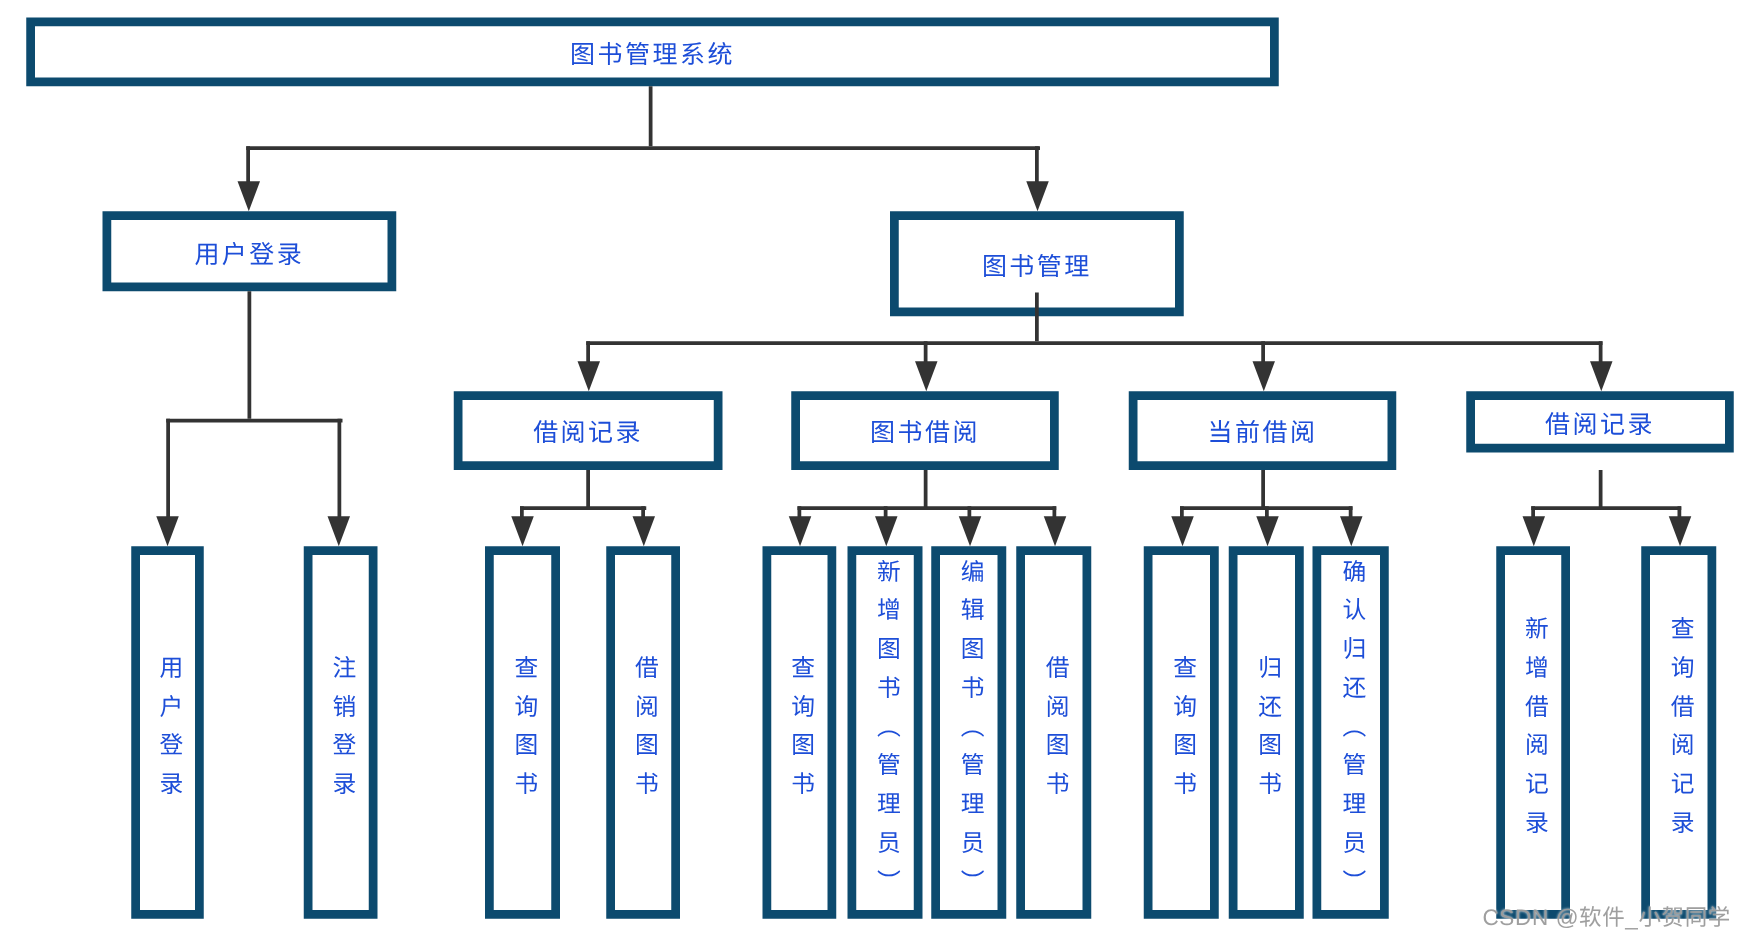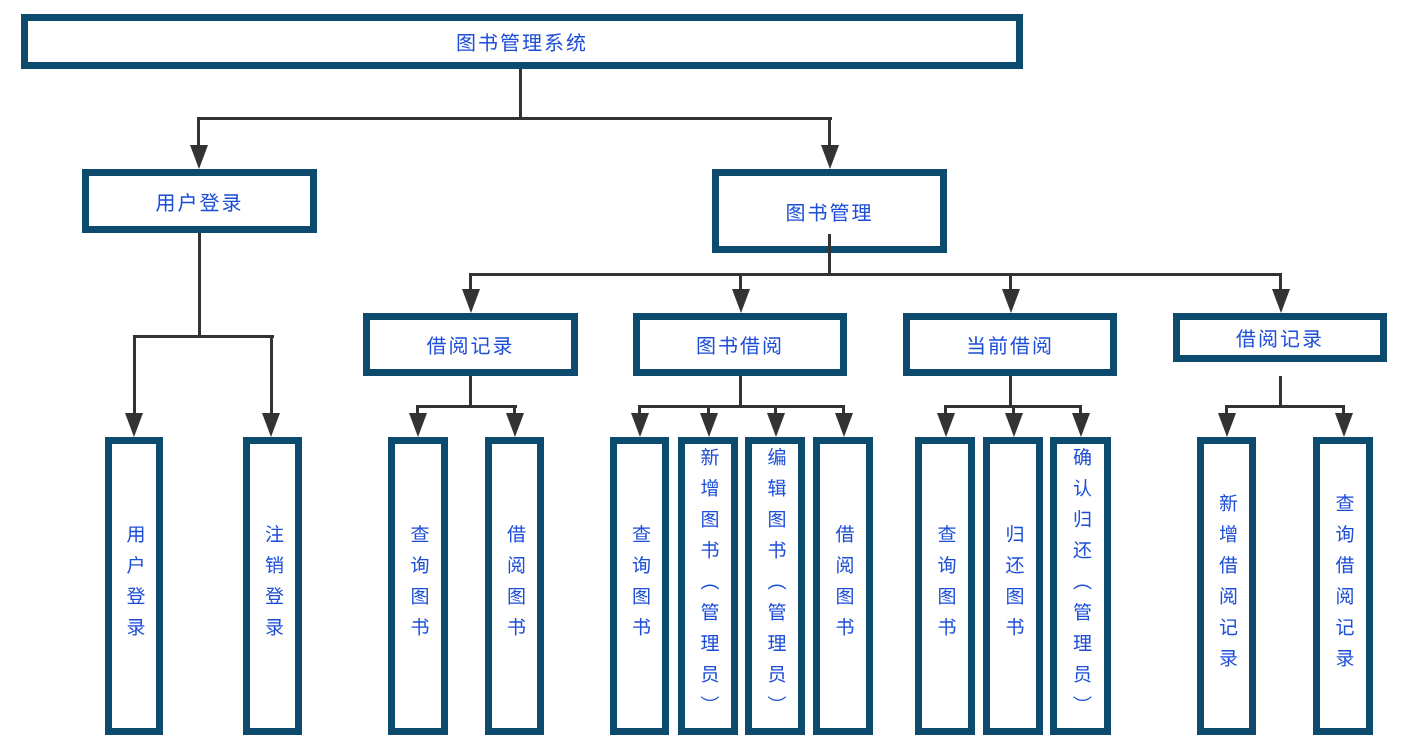--- a/index.html
+++ b/index.html
@@ -113,14 +113,15 @@
   <div class="node vnode" style="left:745px;top:437px;width:60px;height:298px;">编辑图书（管理员）</div>
   <div class="node vnode" style="left:813px;top:437px;width:60px;height:298px;">借阅图书</div>
 
   <div class="node vnode" style="left:915px;top:437px;width:60px;height:298px;">查询图书</div>
   <div class="node vnode" style="left:983px;top:437px;width:60px;height:298px;">归还图书</div>
   <div class="node vnode" style="left:1050px;top:437px;width:61px;height:298px;">确认归还（管理员）</div>
 
   <div class="node vnode" style="left:1197px;top:437px;width:59px;height:298px;">新增借阅记录</div>
   <div class="node vnode" style="left:1313px;top:437px;width:60px;height:298px;">查询借阅记录</div>
 
+  <div class="watermark">CSDN @软件_小贺同学</div>
 
 </div>
 
 </body></html>

